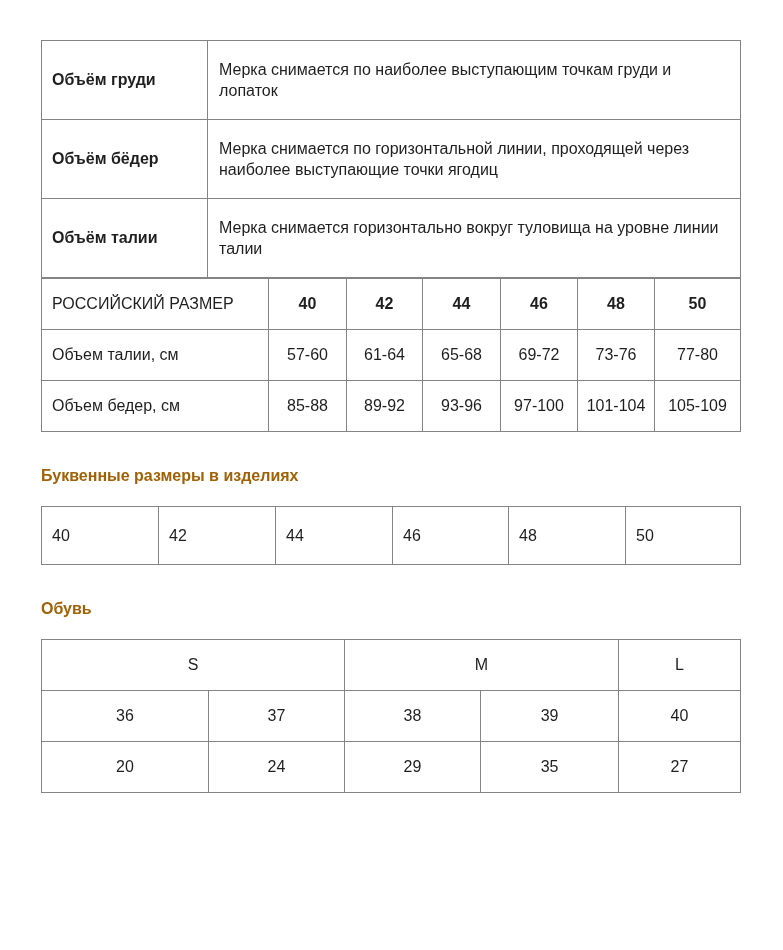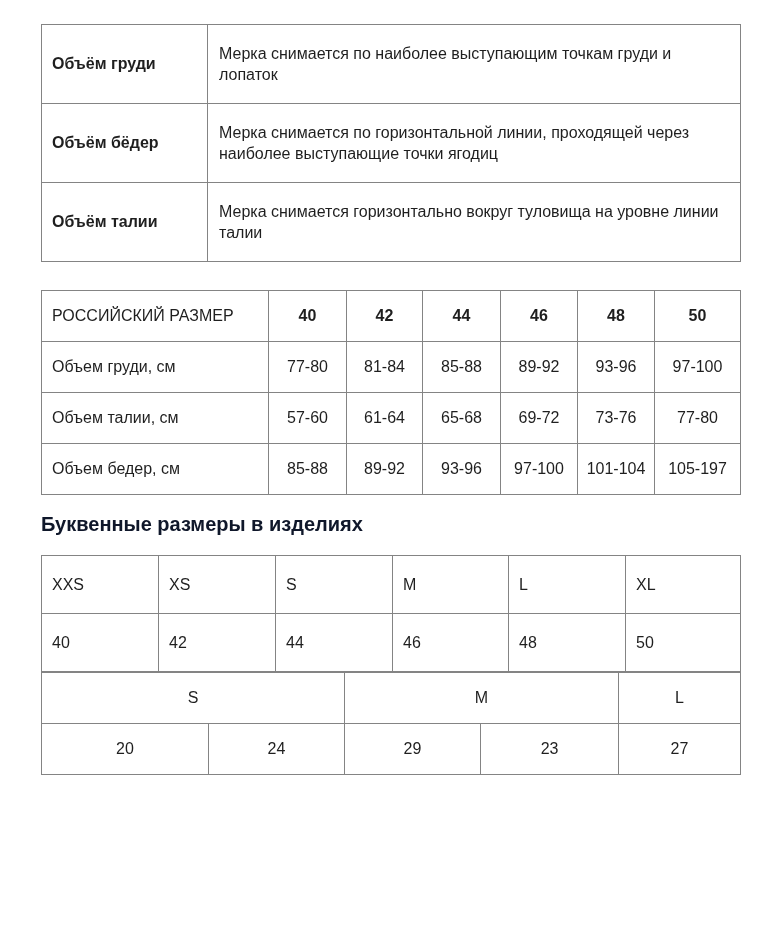--- a/index.html
+++ b/index.html
@@ -10,21 +10,21 @@
   body {
     width: 783px;
     height: 950px;
     font-family: "Liberation Sans", sans-serif;
     color: #1f1f1f;
     overflow: hidden;
   }
   .doc {
     width: 700px;
     margin-left: 41px;
-    padding-top: 24px;
+    padding-top: 40px;
   }
   table {
     border-collapse: collapse;
     width: 700px;
     table-layout: fixed;
   }
   td {
     border: 1px solid #848484;
     font-size: 16px;
     vertical-align: middle;
@@ -34,30 +34,30 @@
   .t1 td { height: 62px; }
   .t1 .term {
     font-weight: bold;
     padding-left: 10px;
   }
   .t1 .def {
     padding: 8px 16px 8px 11px;
     line-height: 21px;
   }
   
-  .t2 { margin-top: 28px; }
+  .t2 { }
   .t2 td { height: 48px; text-align: center; }
   .t2 .rowlabel { text-align: left; padding-left: 10px; }
   .t2 .sizehead { font-weight: bold; }
   
   h2 {
-    font-size: 20px;
+    font-size: 16px;
     font-weight: bold;
-    color: #0f172a;
-    margin: 16px 0 17px 0;
+    color: #a16207;
+    margin: 30px 0 17px 0;
     line-height: 27px;
   }
   
   .t3 td { height: 55px; text-align: left; padding-left: 10px; }
   
   .t4 td { height: 48px; text-align: center; }
 </style>
 </head>
 <body>
 
@@ -98,98 +98,89 @@
       <tr>
         <td class="rowlabel">РОССИЙСКИЙ РАЗМЕР</td>
         <td class="sizehead">40</td>
         <td class="sizehead">42</td>
         <td class="sizehead">44</td>
         <td class="sizehead">46</td>
         <td class="sizehead">48</td>
         <td class="sizehead">50</td>
       </tr>
       <tr>
-        <td class="rowlabel">Объем груди, см</td>
-        <td>77-80</td>
-        <td>81-84</td>
-        <td>85-88</td>
-        <td>89-92</td>
-        <td>93-96</td>
-        <td>97-100</td>
-      </tr>
-      <tr>
         <td class="rowlabel">Объем талии, см</td>
         <td>57-60</td>
         <td>61-64</td>
         <td>65-68</td>
         <td>69-72</td>
         <td>73-76</td>
         <td>77-80</td>
       </tr>
       <tr>
         <td class="rowlabel">Объем бедер, см</td>
         <td>85-88</td>
         <td>89-92</td>
         <td>93-96</td>
         <td>97-100</td>
         <td>101-104</td>
-        <td>105-197</td>
+        <td>105-109</td>
       </tr>
     </tbody>
   </table>
 
   <h2>Буквенные размеры в изделиях</h2>
 
   <table class="t3">
     <colgroup>
       <col style="width:117px">
         <col style="width:117px">
         <col style="width:117px">
       <col style="width:116px">
         <col style="width:117px">
         <col>
     </colgroup>
     <tbody>
       <tr>
-        <td>XXS</td>
-        <td>XS</td>
-        <td>S</td>
-        <td>M</td>
-        <td>L</td>
-        <td>XL</td>
-      </tr>
-      <tr>
         <td>40</td>
         <td>42</td>
         <td>44</td>
         <td>46</td>
         <td>48</td>
         <td>50</td>
       </tr>
     </tbody>
   </table>
 
+  <h2>Обувь</h2>
 
   <table class="t4">
     <colgroup>
       <col style="width:167px">
         <col style="width:136px">
         <col style="width:136px">
       <col style="width:138px">
         <col>
     </colgroup>
     <tbody>
       <tr>
         <td colspan="2">S</td>
         <td colspan="2">M</td>
         <td>L</td>
       </tr>
       <tr>
+        <td>36</td>
+        <td>37</td>
+        <td>38</td>
+        <td>39</td>
+        <td>40</td>
+      </tr>
+      <tr>
         <td>20</td>
         <td>24</td>
         <td>29</td>
-        <td>23</td>
+        <td>35</td>
         <td>27</td>
       </tr>
     </tbody>
   </table>
 
 </div>
 
 </body></html>

